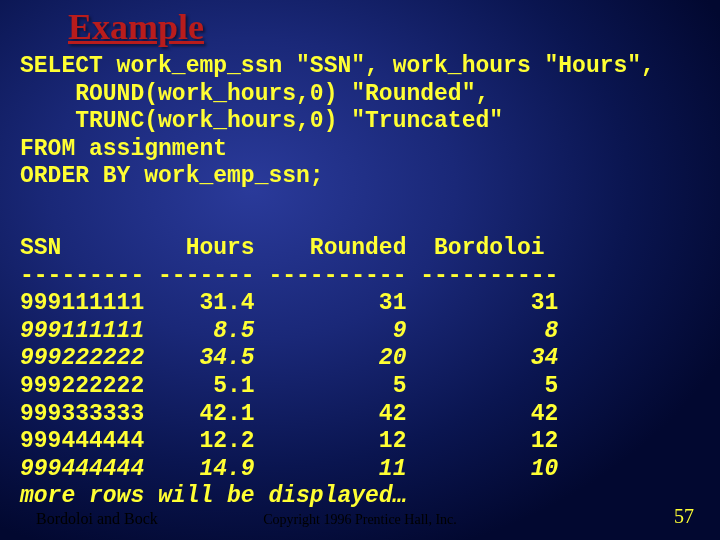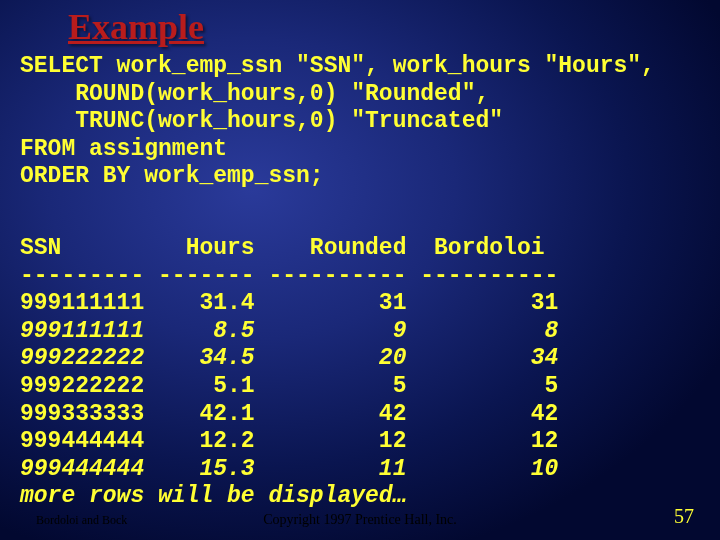--- a/index.html
+++ b/index.html
@@ -49,21 +49,21 @@
   }
   .italic {
     font-style: italic;
   }
   .footer-left {
     position: absolute;
     bottom: 12px;
     left: 36px;
     color: #000000;
     font-family: "Times New Roman", serif;
-    font-size: 12px;
+    font-size: 16px;
     margin-top: 12px;
   }
   .footer-center {
     position: absolute;
     bottom: 12px;
     left: 0;
     right: 0;
     text-align: center;
     color: #000000;
     font-family: "Times New Roman", serif;
@@ -90,18 +90,18 @@
 <span>ORDER BY work_emp_ssn;</span></div>
 
 <div class="table"><span>SSN         Hours    Rounded  Bordoloi</span>
 <span>--------- ------- ---------- ----------</span>
 <span>999111111    31.4         31         31</span>
 <span class="italic">999111111     8.5          9          8</span>
 <span class="italic">999222222    34.5         20         34</span>
 <span>999222222     5.1          5          5</span>
 <span>999333333    42.1         42         42</span>
 <span>999444444    12.2         12         12</span>
-<span class="italic">999444444    15.3         11         10</span>
+<span class="italic">999444444    14.9         11         10</span>
 <span class="italic">more rows will be displayed…</span></div>
 
 <div class="footer-left">Bordoloi and Bock</div>
-<div class="footer-center">Copyright 1997 Prentice Hall, Inc.</div>
+<div class="footer-center">Copyright 1996 Prentice Hall, Inc.</div>
 <div class="footer-right">57</div>
 
 </body></html>

